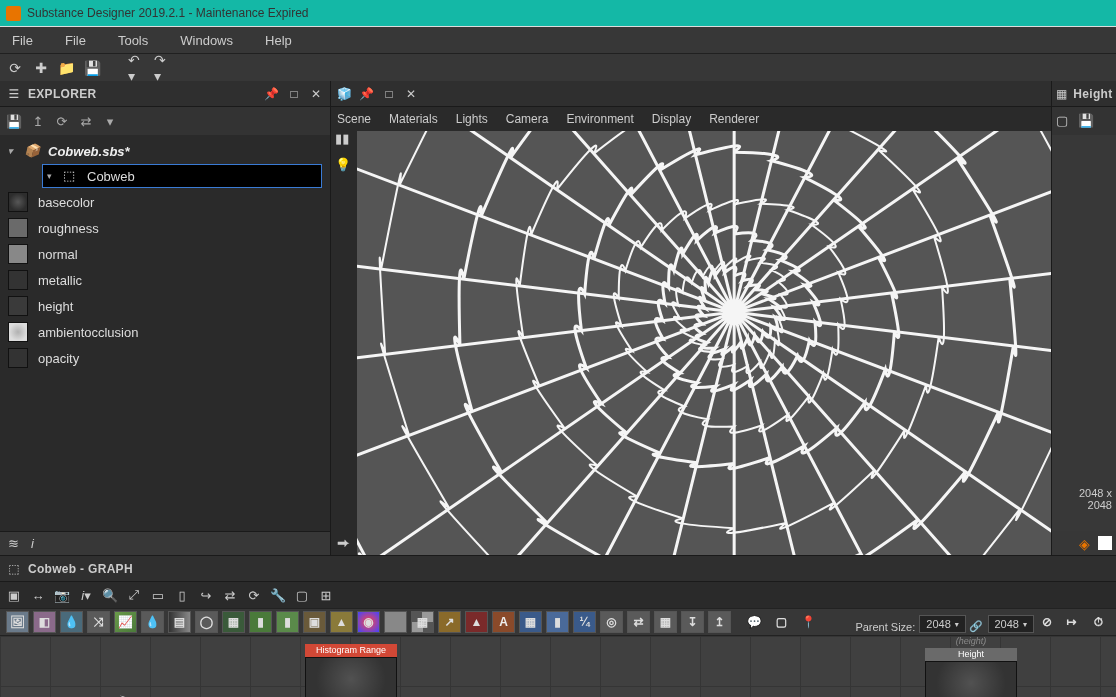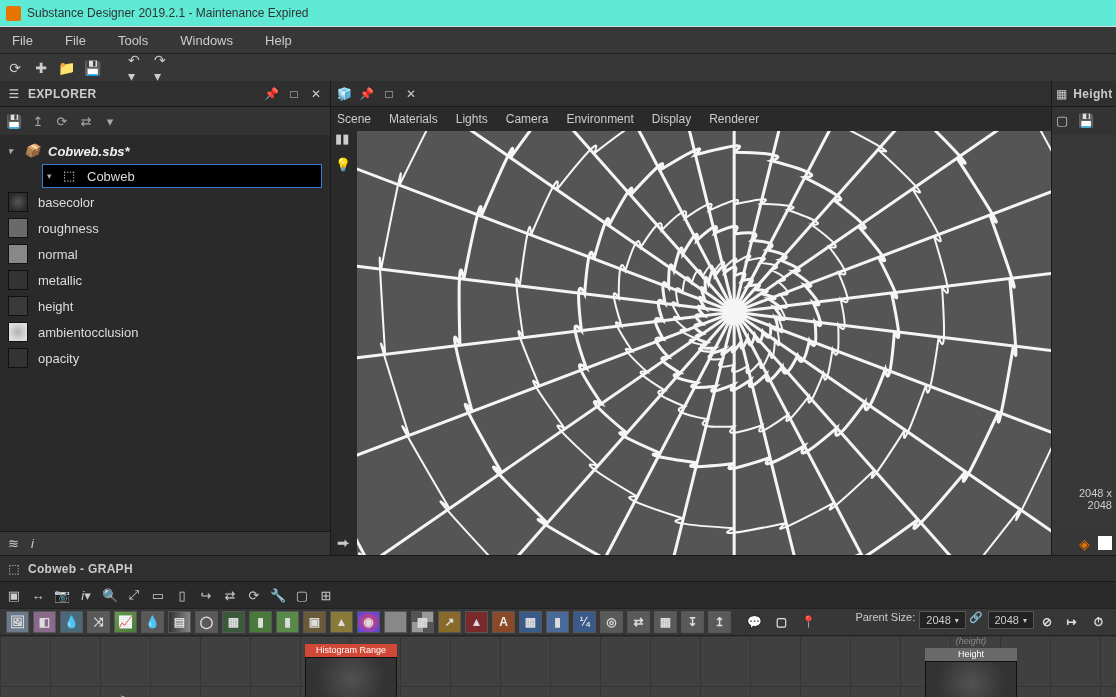--- a/index.html
+++ b/index.html
@@ -1,18 +1,18 @@
 <!DOCTYPE html>
 <html><head>
 <meta charset="utf-8">
 <style>
 * { margin: 0; padding: 0; box-sizing: border-box; font-family: 'Segoe UI', Tahoma, sans-serif; user-select: none; }
 body { width: 1116px; height: 697px; background: #2a2a2a; color: #ccc; overflow: hidden; font-size: 12px; }
 
-.title-bar { height: 27px; background: #5eead4; color: #333; display: flex; align-items: center; padding: 0 6px; gap: 6px; border-bottom: 1px solid #ddd; }
+.title-bar { height: 27px; background: #14b8a6; color: #333; display: flex; align-items: center; padding: 0 6px; gap: 6px; border-bottom: 1px solid #ddd; }
 .title-bar .app-icon { width: 15px; height: 15px; background: #e87400; border-radius: 2px; display: inline-block; }
 .title-bar span { font-size: 12px; }
 
 .menu-bar { height: 26px; background: #373737; display: flex; align-items: center; padding: 0 6px; gap: 20px; }
 .menu-bar span { font-size: 13px; color: #ccc; cursor: pointer; padding: 3px 6px; }
 
 .tool-bar { height: 28px; background: #373737; border-top: 1px solid #202020; display: flex; align-items: center; padding: 0 6px; gap: 8px; }
 .tool-bar .ticon { width: 18px; height: 18px; display: inline-flex; align-items: center; justify-content: center; cursor: pointer; color: #ccc; font-size: 14px; }
 .tool-bar .sep { width: 10px; }
 
@@ -61,21 +61,21 @@
 .sp-layers { width: 15px; height: 15px; color: #e87400; font-size: 14px; cursor: pointer; }
 .sp-white { width: 14px; height: 14px; background: #fff; cursor: pointer; }
 
 .graph-panel { height: 142px; background: #383838; border-top: 1px solid #1a1a1a; display: flex; flex-direction: column; }
 .g-sub { height: 26px; background: #2a2a2a; display: flex; align-items: center; padding: 0 6px; gap: 8px; }
 .g-sub .gicon { width: 16px; height: 16px; color: #ccc; font-size: 13px; display: inline-flex; align-items: center; justify-content: center; cursor: pointer; }
 
 .g-nodes { height: 28px; background: #373737; border-top: 1px solid #222; border-bottom: 1px solid #222; display: flex; align-items: center; padding: 0 6px; gap: 4px; }
 .nbtn { width: 23px; height: 22px; border: 1px solid #555; display: inline-flex; align-items: center; justify-content: center; cursor: pointer; font-size: 12px; font-weight: bold; color: #ddd; }
 .flex-sp { flex: 1; }
-.psize { display: flex; align-items: flex-start; gap: 4px; font-size: 11px; color: #ccc; }
+.psize { display: flex; align-items: flex-end; gap: 4px; font-size: 11px; color: #ccc; }
 .psize .pin { background: #222; border: 1px solid #555; padding: 1px 6px; height: 18px; display: inline-flex; align-items: center; gap: 4px; }
 .psize .pin::after { content: '▾'; font-size: 8px; }
 
 .g-canvas { flex: 1; background: #404040; position: relative; overflow: hidden; background-image: linear-gradient(#353535 1px, transparent 1px), linear-gradient(90deg, #353535 1px, transparent 1px); background-size: 50px 50px; }
 .gnode { position: absolute; width: 92px; font-size: 9px; color: #ddd; text-align: center; }
 .gnode .gnh { height: 13px; line-height: 13px; display: flex; align-items: center; justify-content: center; font-size: 9px; }
 .gnode .gnb { height: 44px; background: #333 radial-gradient(circle at 50% 50%, rgba(255,255,255,0.15), transparent 70%); border: 1px solid #111; }
 .hr-red .gnh { background: #d24836; color: #fff; }
 .hg-gray .gnh { background: #6a6a6a; color: #fff; }
 .gname { font-size: 9px; color: #888; font-style: italic; margin-bottom: 2px; text-align: center; }

